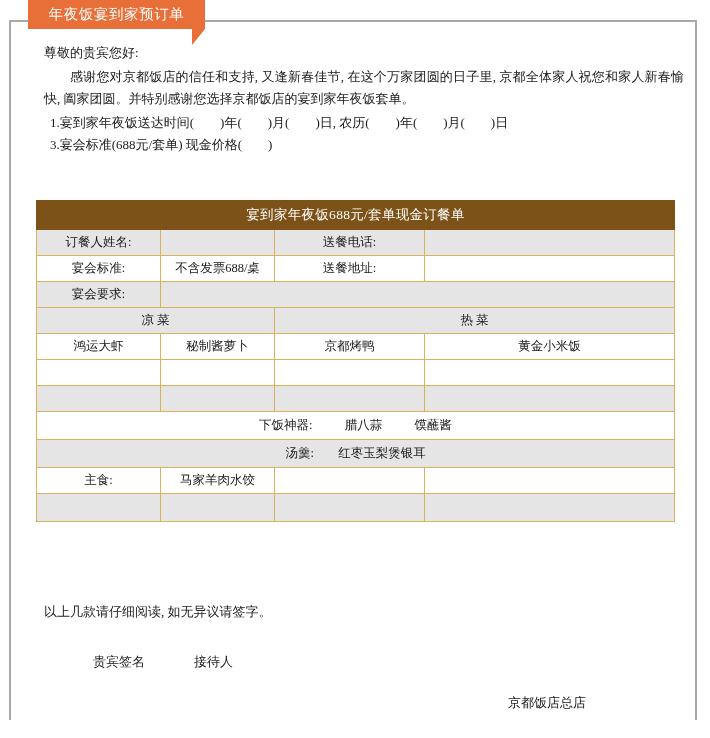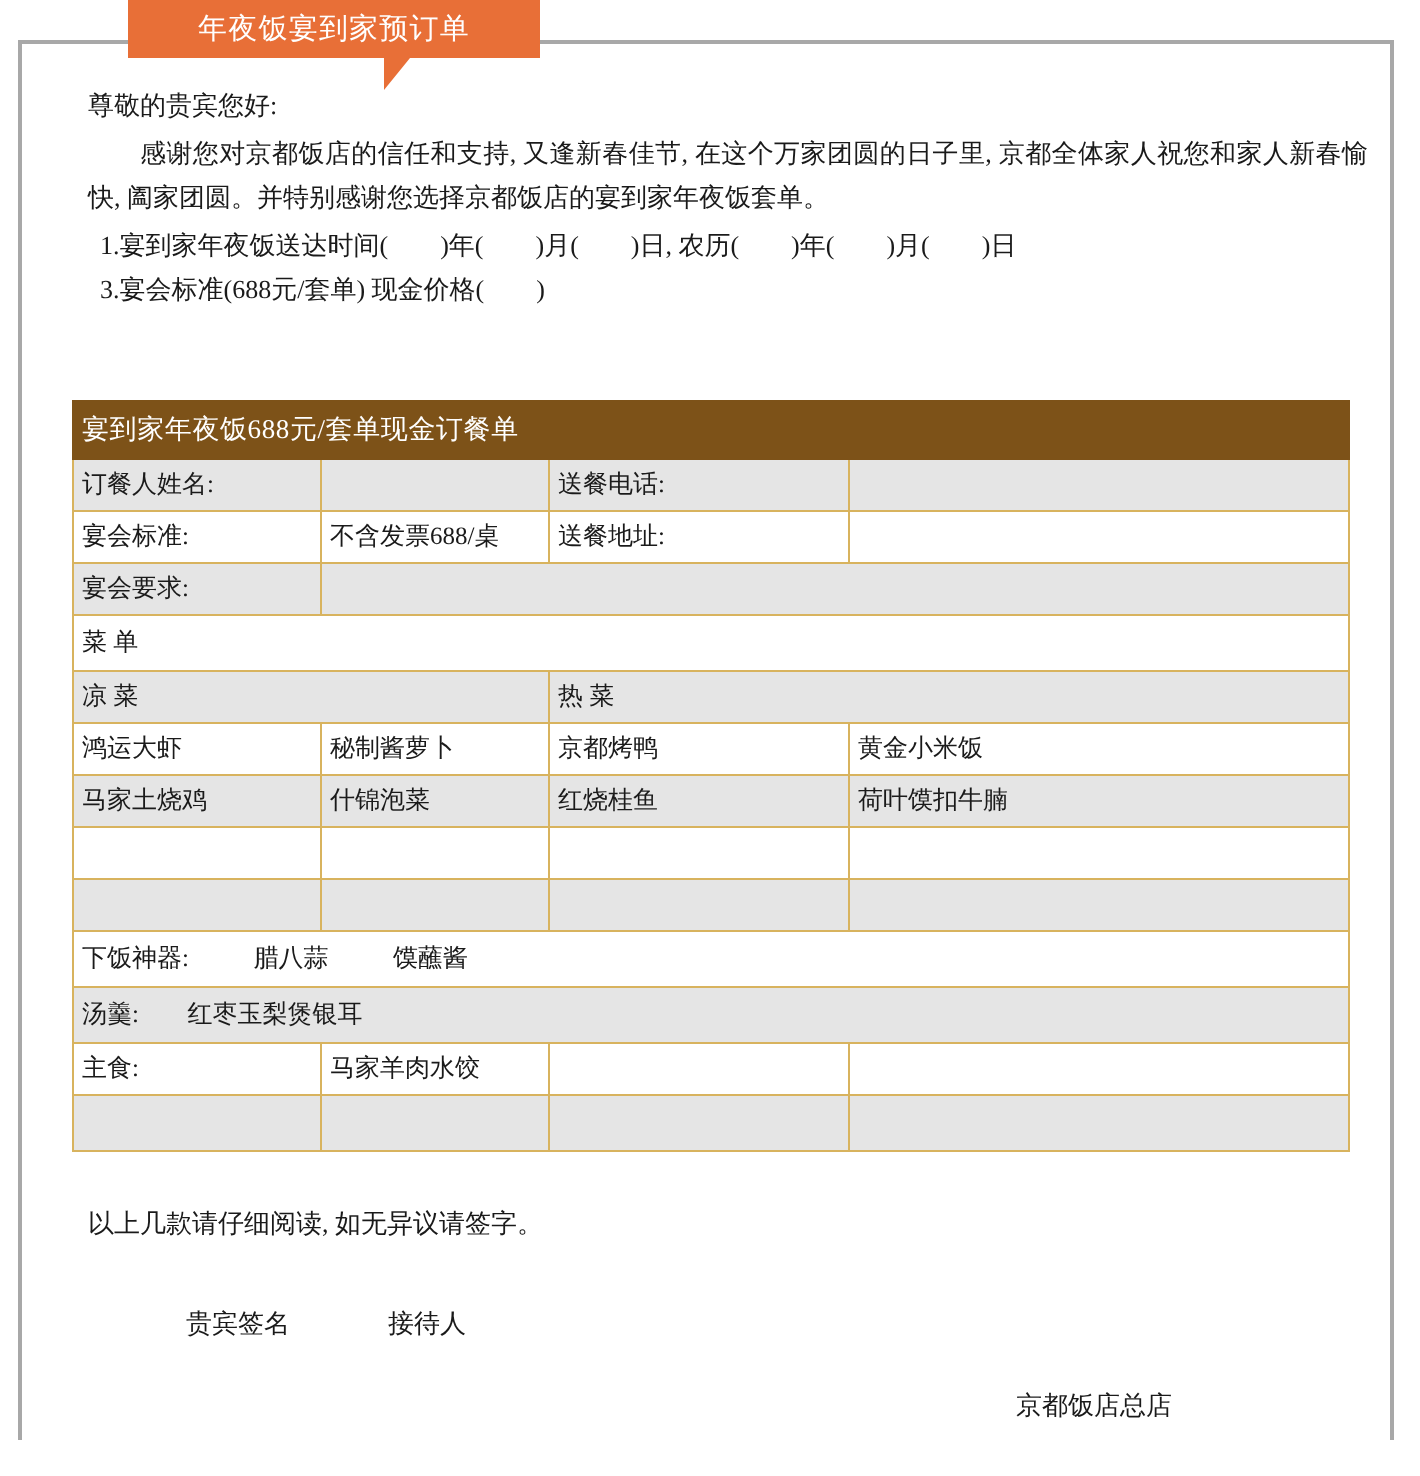--- a/index.html
+++ b/index.html
@@ -35,27 +35,26 @@
     left: 28px;
     top: 0;
     height: 46px;
     width: 230px;
     z-index: 5;
   }
   .ribbon {
     position: absolute;
     left: 0;
     top: 0;
-    width: 206px;
+    width: 177px;
     height: 29px;
     background: #e86f37;
     display: flex;
     align-items: center;
     justify-content: center;
-    margin-left: 36px;
   }
   .ribbon-label {
     color: #ffffff;
     font-size: 14.5px;
     letter-spacing: 0.6px;
     font-family: "Liberation Sans", "DejaVu Sans", sans-serif;
     white-space: nowrap;
   }
   .ribbon-tail {
     position: absolute;
@@ -95,20 +94,21 @@
     top: 200px;
     width: 638px;
     border-collapse: collapse;
     table-layout: fixed;
     font-size: 12.5px;
   }
   .order-table td {
     border: 1px solid #d8b35e;
     height: 25px;
     padding: 0 4px;
+    text-align: center;
     vertical-align: middle;
     background: #ffffff;
   }
   .order-table td.gold { background: #e5e5e5; }
   .order-table td.head {
     background: #7d5218;
     color: #ffffff;
     border: 1px solid #7d5218;
     height: 28px;
     font-size: 13.5px;
@@ -183,42 +183,33 @@
       <td>不含发票688/桌</td>
       <td>送餐地址:</td>
       <td></td>
     </tr>
 
     <tr>
       <td class="gold">宴会要求:</td>
       <td class="gold" colspan="3"></td>
     </tr>
 
-    <tr>
-      <td class="tall" colspan="4">菜 单</td>
-    </tr>
 
     <tr>
       <td class="gold" colspan="2">凉 菜</td>
       <td class="gold" colspan="2">热 菜</td>
     </tr>
 
     <tr>
       <td>鸿运大虾</td>
       <td>秘制酱萝卜</td>
       <td>京都烤鸭</td>
       <td>黄金小米饭</td>
     </tr>
 
-    <tr>
-      <td class="gold">马家土烧鸡</td>
-      <td class="gold">什锦泡菜</td>
-      <td class="gold">红烧桂鱼</td>
-      <td class="gold">荷叶馍扣牛腩</td>
-    </tr>
 
     <tr>
       <td></td>
       <td></td>
       <td></td>
       <td></td>
     </tr>
 
     <tr>
       <td class="gold"></td>

